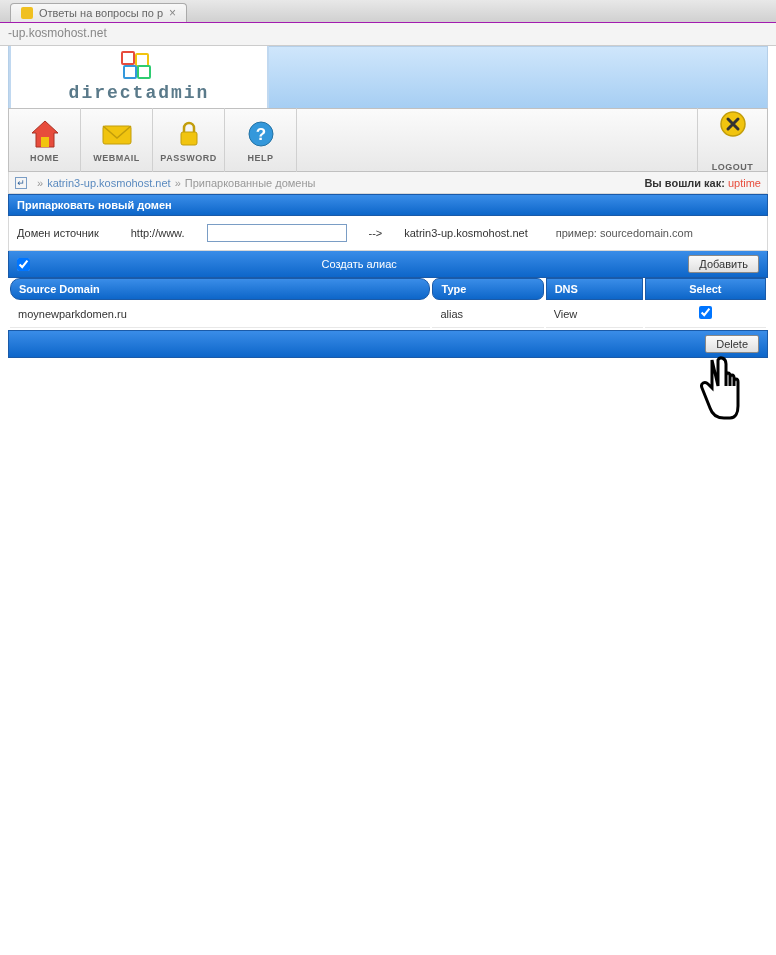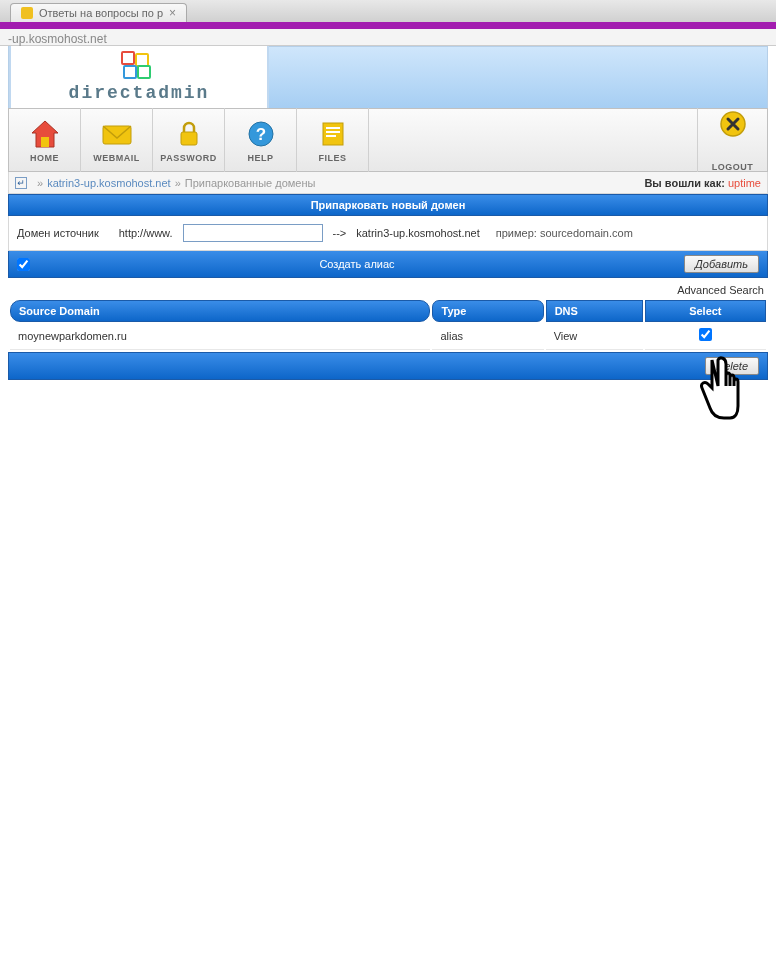--- a/index.html
+++ b/index.html
@@ -25,21 +25,21 @@
     font-size: 11px;
     color: #666;
     display: flex;
     align-items: center;
     gap: 6px;
   }
   .tab-close { color: #888; font-size: 12px; cursor: pointer; }
   .addr-bar {
     height: 24px;
     background: #f4f4f4;
-    border-top: 7px solid #a21caf;
+    border-top: 1px solid #a21caf;
     border-bottom: 1px solid #ccc;
     padding: 3px 8px;
     font-size: 12px;
     color: #888;
   }
   .page-wrap {
     padding: 0 8px;
   }
   .header-banner {
     height: 62px;
@@ -136,30 +136,29 @@
   .bc-right { margin-left: auto; }
   .bc-logged { font-weight: bold; color: #333; }
   .bc-user { color: #e74c3c; }
   .section-header {
     background: linear-gradient(#3a8de8, #0d66c9);
     color: #fff;
     font-weight: bold;
     padding: 4px 8px;
     font-size: 11px;
     border: 1px solid #1a5aa8;
-    text-align: center;
   }
   .form-row {
     background: #fff;
     border: 1px solid #d8d8d8;
     border-top: none;
     padding: 8px;
     display: flex;
     align-items: center;
-    gap: 10px;
+    gap: 22px;
     font-size: 11px;
     color: #333;
   }
   .form-row input[type=text] {
     border: 1px solid #7a9dc5;
     height: 18px;
     padding: 0 3px;
     width: 140px;
     font-size: 11px;
   }
@@ -178,21 +177,20 @@
   }
   .alias-row input[type=checkbox] { }
   .btn {
     background: linear-gradient(#fafafa, #e0e0e0);
     border: 1px solid #888;
     border-radius: 2px;
     padding: 2px 10px;
     font-size: 11px;
     cursor: pointer;
     color: #333;
-    font-style: italic;
   }
   .adv-search {
     text-align: right;
     padding: 6px 4px 4px 0;
     font-size: 11px;
   }
   .adv-search a { color: #333; text-decoration: none; }
   table.data-table {
     width: 100%;
     border-collapse: separate;
@@ -291,31 +289,20 @@
       <div class="nav-label">PASSWORD</div>
     </div>
     <div class="nav-item">
       <div class="nav-icon">
         <svg width="30" height="30" viewBox="0 0 30 30">
             <circle cx="15" cy="15" r="12" fill="#3498db" stroke="#2472a4"></circle>
             <text x="15" y="21" text-anchor="middle" font-size="17" font-weight="bold" fill="#fff">?</text>
           </svg>
       </div>
       <div class="nav-label">HELP</div>
-    </div>
-    <div class="nav-item">
-      <div class="nav-icon">
-        <svg width="30" height="30" viewBox="0 0 30 30">
-            <rect x="5" y="4" width="20" height="22" fill="#f1c40f" stroke="#c29d0b"></rect>
-            <rect x="8" y="8" width="14" height="2" fill="#fff"></rect>
-            <rect x="8" y="12" width="14" height="2" fill="#fff"></rect>
-            <rect x="8" y="16" width="10" height="2" fill="#fff"></rect>
-          </svg>
-      </div>
-      <div class="nav-label">FILES</div>
     </div>
     <div class="nav-spacer"></div>
     <div class="nav-logout">
       <div class="nav-icon">
         <svg width="30" height="30" viewBox="0 0 30 30">
             <circle cx="15" cy="15" r="12" fill="#f1c40f" stroke="#c29d0b" stroke-width="1.5"></circle>
             <path d="M10 10 L20 20 M20 10 L10 20" stroke="#333" stroke-width="3" stroke-linecap="round"></path>
           </svg>
       </div>
       <div class="nav-label">LOGOUT</div>
@@ -346,23 +333,20 @@
     <span>katrin3-up.kosmohost.net</span>
     <span class="example" style="margin-left:6px;">пример: sourcedomain.com</span>
   </div>
 
   <div class="alias-row">
     <input type="checkbox" checked="" style="">
     <span>Создать алиас</span>
     <button class="btn">Добавить</button>
   </div>
 
-  <div class="adv-search">
-    <a href="#">Advanced Search</a>
-  </div>
 
   <table class="data-table">
     <thead>
       <tr>
         <th class="col-source">Source Domain</th>
         <th class="col-type">Type</th>
         <th class="col-dns">DNS</th>
         <th class="col-select center">Select</th>
       </tr>
     </thead>

